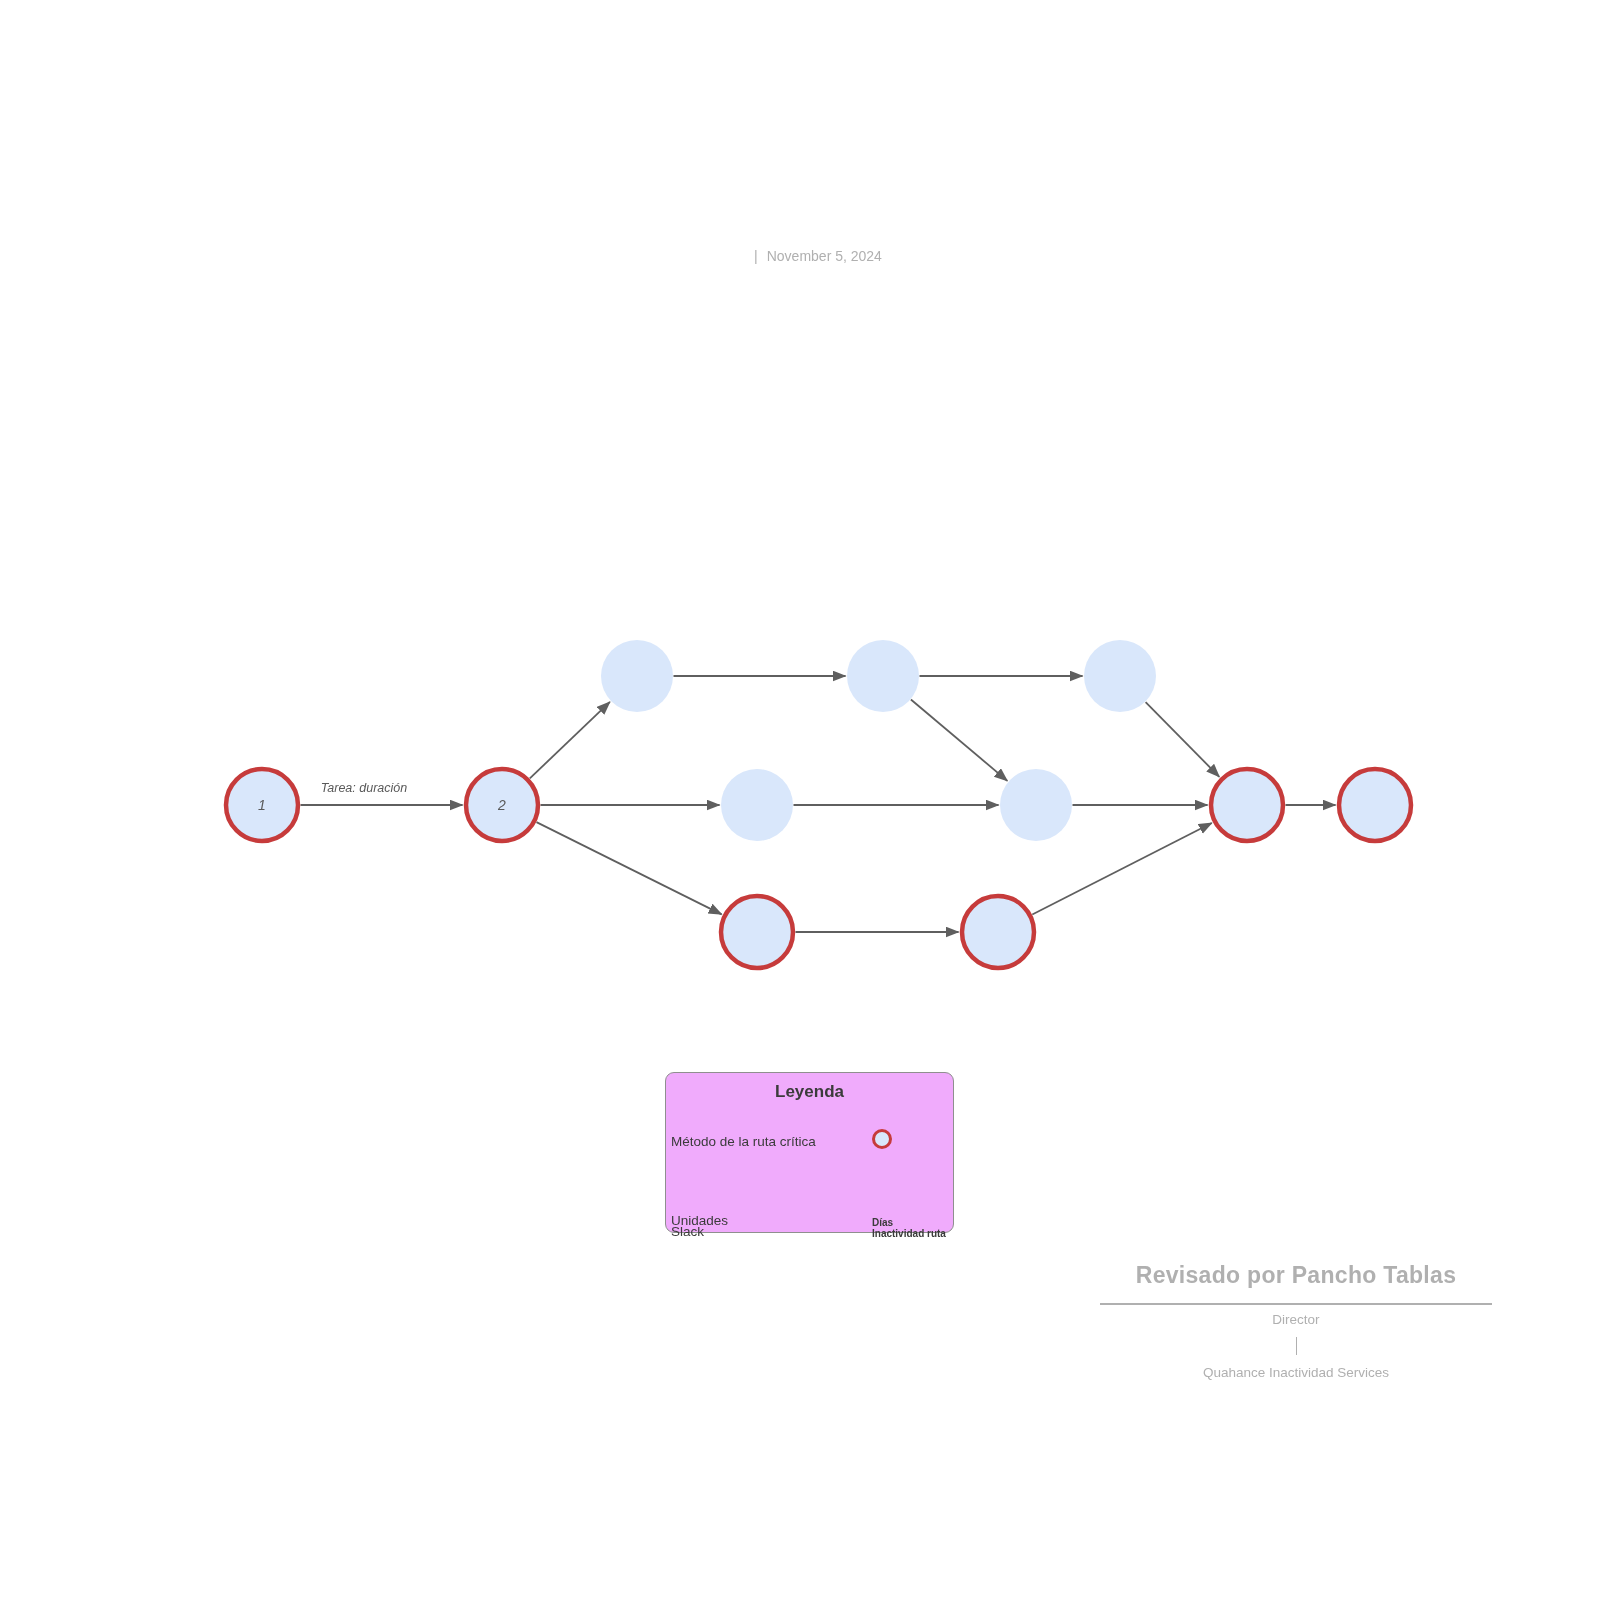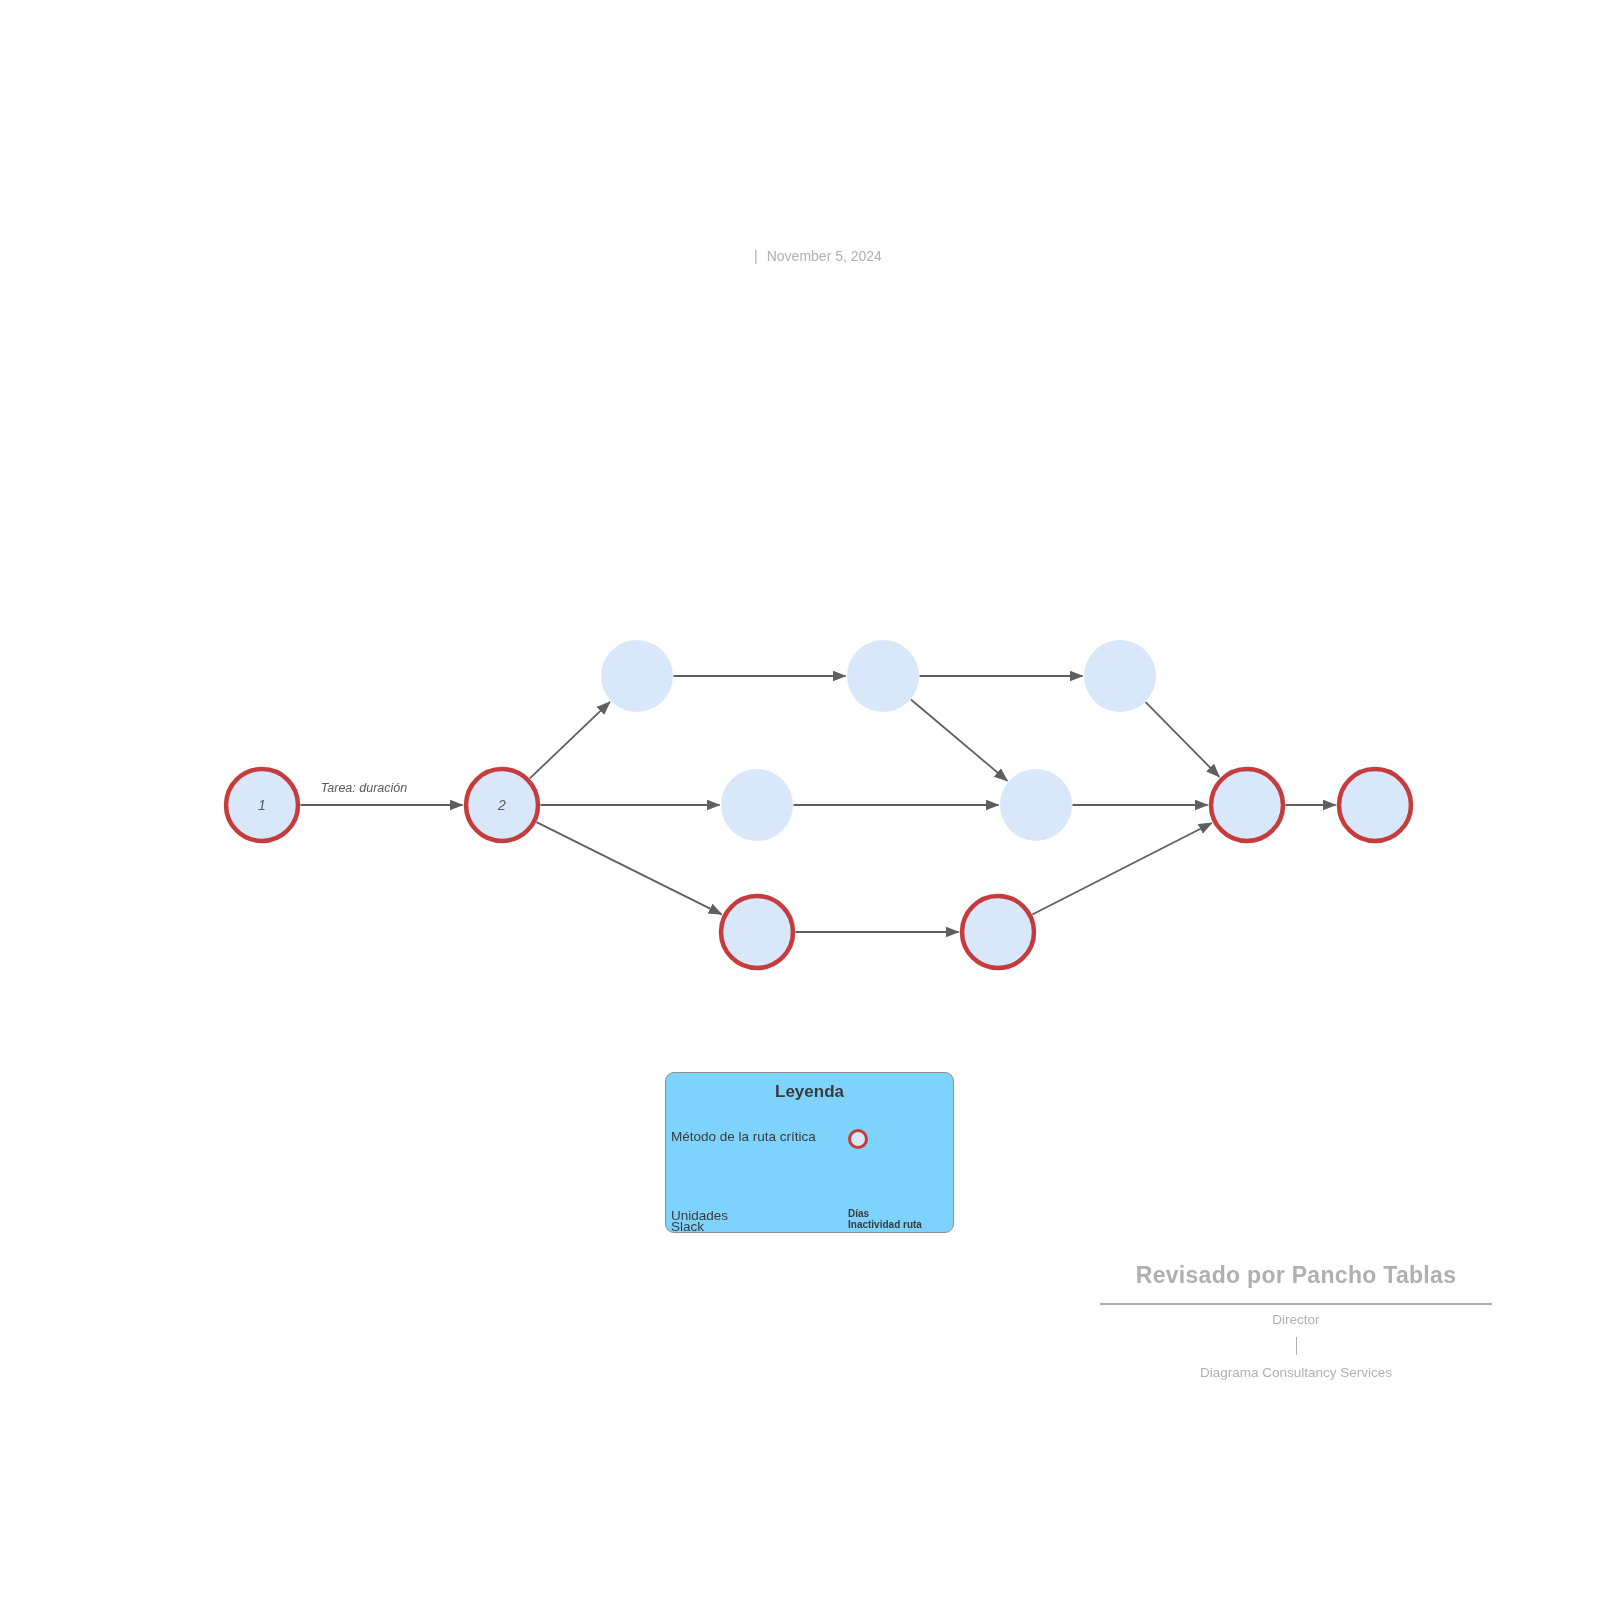--- a/index.html
+++ b/index.html
@@ -26,24 +26,24 @@
   .edge{stroke:var(--edge);stroke-width:1.8px;fill:none;}
   .arrowhead{fill:var(--edge);}
   .node-plain{fill:var(--node-fill);stroke:none;}
   .node-critical{fill:var(--node-fill);stroke:var(--critical);stroke-width:4.5px;}
   .node-label{font:italic 14px "Liberation Sans", sans-serif;fill:var(--nlabel);}
   .edge-label{font:italic 12.5px "Liberation Sans", sans-serif;fill:var(--nlabel);}
 
   
   .legend-box{
     position:absolute;left:665px;top:1072px;width:289px;height:161px;
-    border:1px solid #8f8f8f;border-radius:9px;background:#7dd3fc;box-sizing:border-box;
+    border:1px solid #8f8f8f;border-radius:9px;background:#f0abfc;box-sizing:border-box;
   }
   .legend-title{margin-top:9px;text-align:center;font-size:17px;font-weight:bold;color:var(--dark);}
-  .legend-row{position:absolute;left:5px;right:5px;height:20px;display:flex;align-items:flex-start;}
+  .legend-row{position:absolute;left:5px;right:5px;height:20px;display:flex;align-items:flex-end;gap:24px;}
   .legend-row.r1{top:56px;}
   .legend-row.r2{top:112px;margin-top:23px;}
   .legend-row.r3{top:146px;}
   .legend-label{width:177px;font-size:13.5px;color:var(--dark);}
   .legend-value{font-size:10px;color:var(--dark);display:flex;align-items:center;font-weight:bold;}
   .legend-node-icon{
     width:20px;height:20px;border-radius:50%;box-sizing:border-box;
     border:3px solid var(--critical);background:var(--node-fill);
   }
 
@@ -127,15 +127,15 @@
     <span class="legend-label">Slack</span>
     <span class="legend-value">Inactividad ruta</span>
   </div>
 </div>
 
 <div class="footer-block">
   <div class="footer-title">Revisado por Pancho Tablas</div>
   <div class="footer-sub">
     <span>Director</span>
     <span class="footer-divider"></span>
-    <span>Diagrama Consultancy Services</span>
+    <span>Quahance Inactividad Services</span>
   </div>
 </div>
 
 </body></html>

